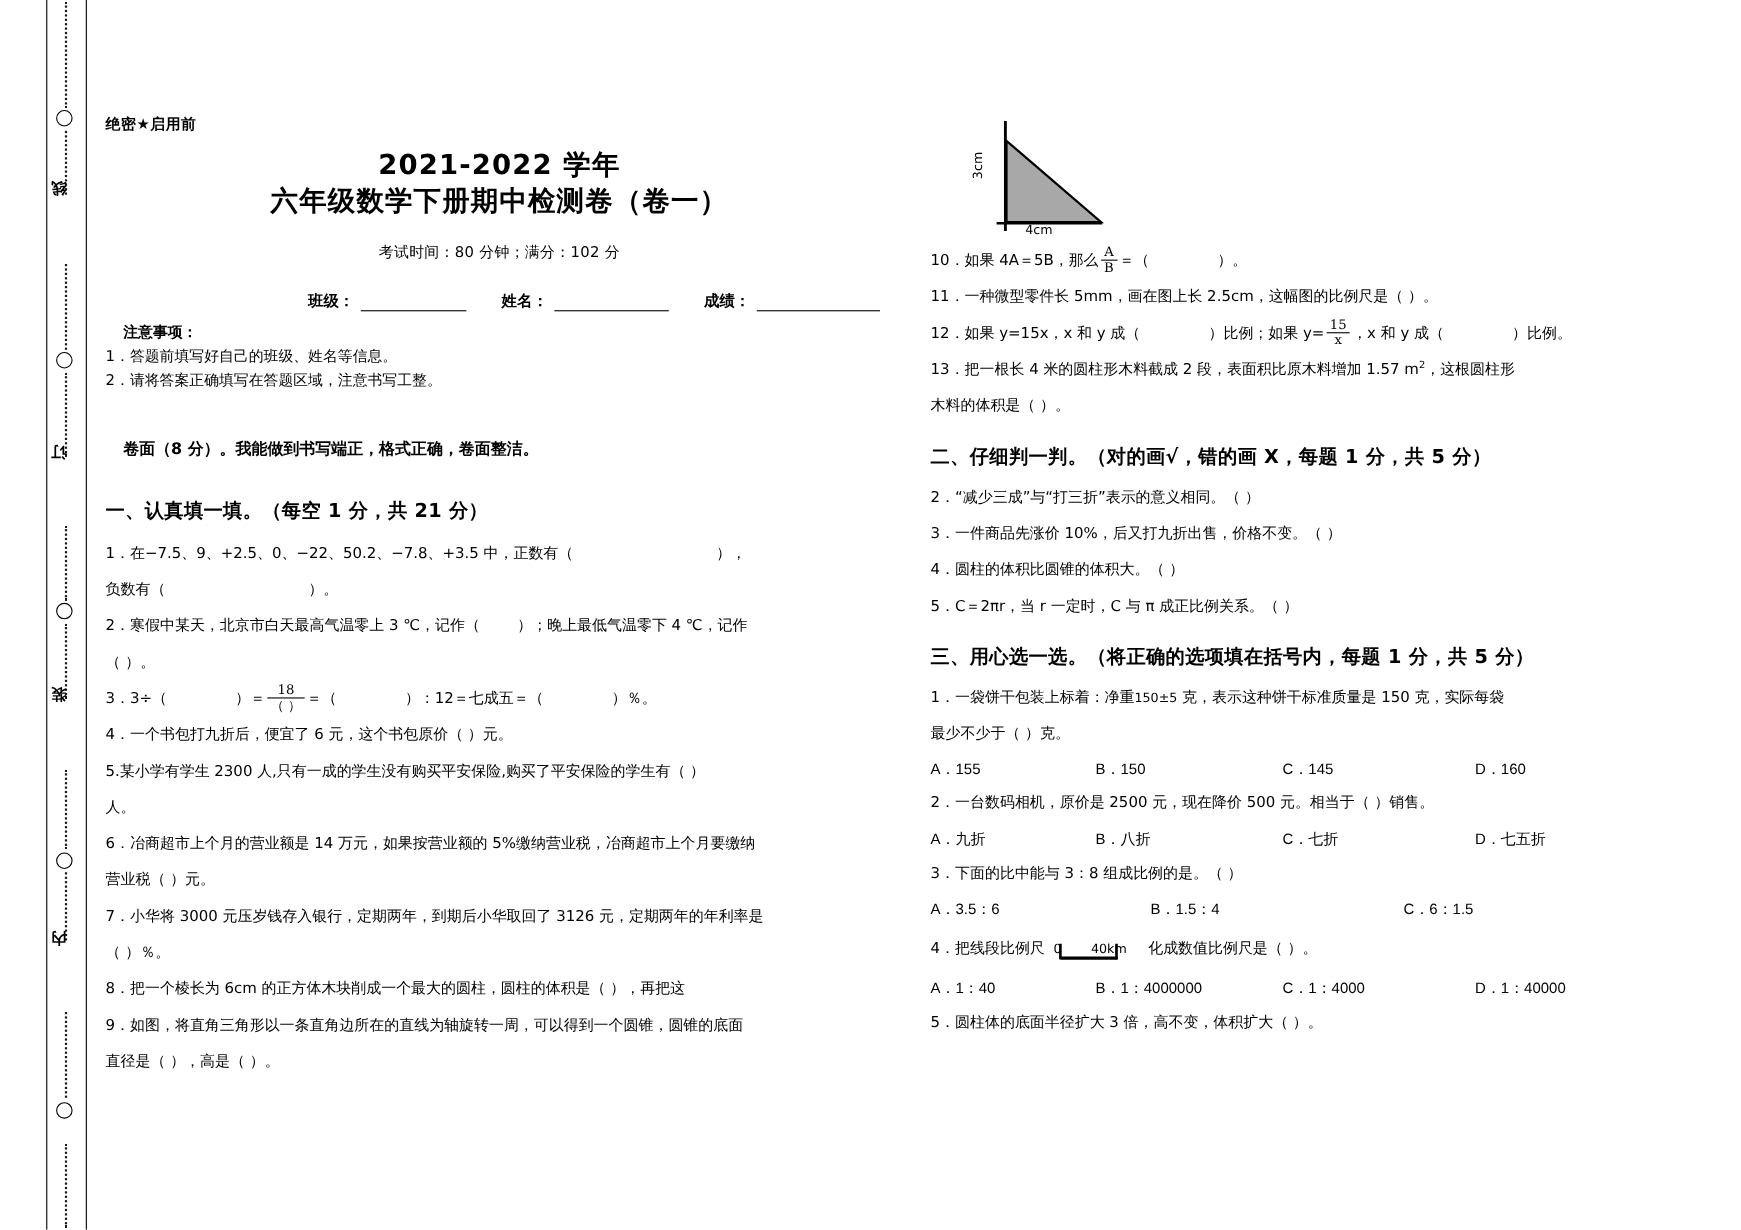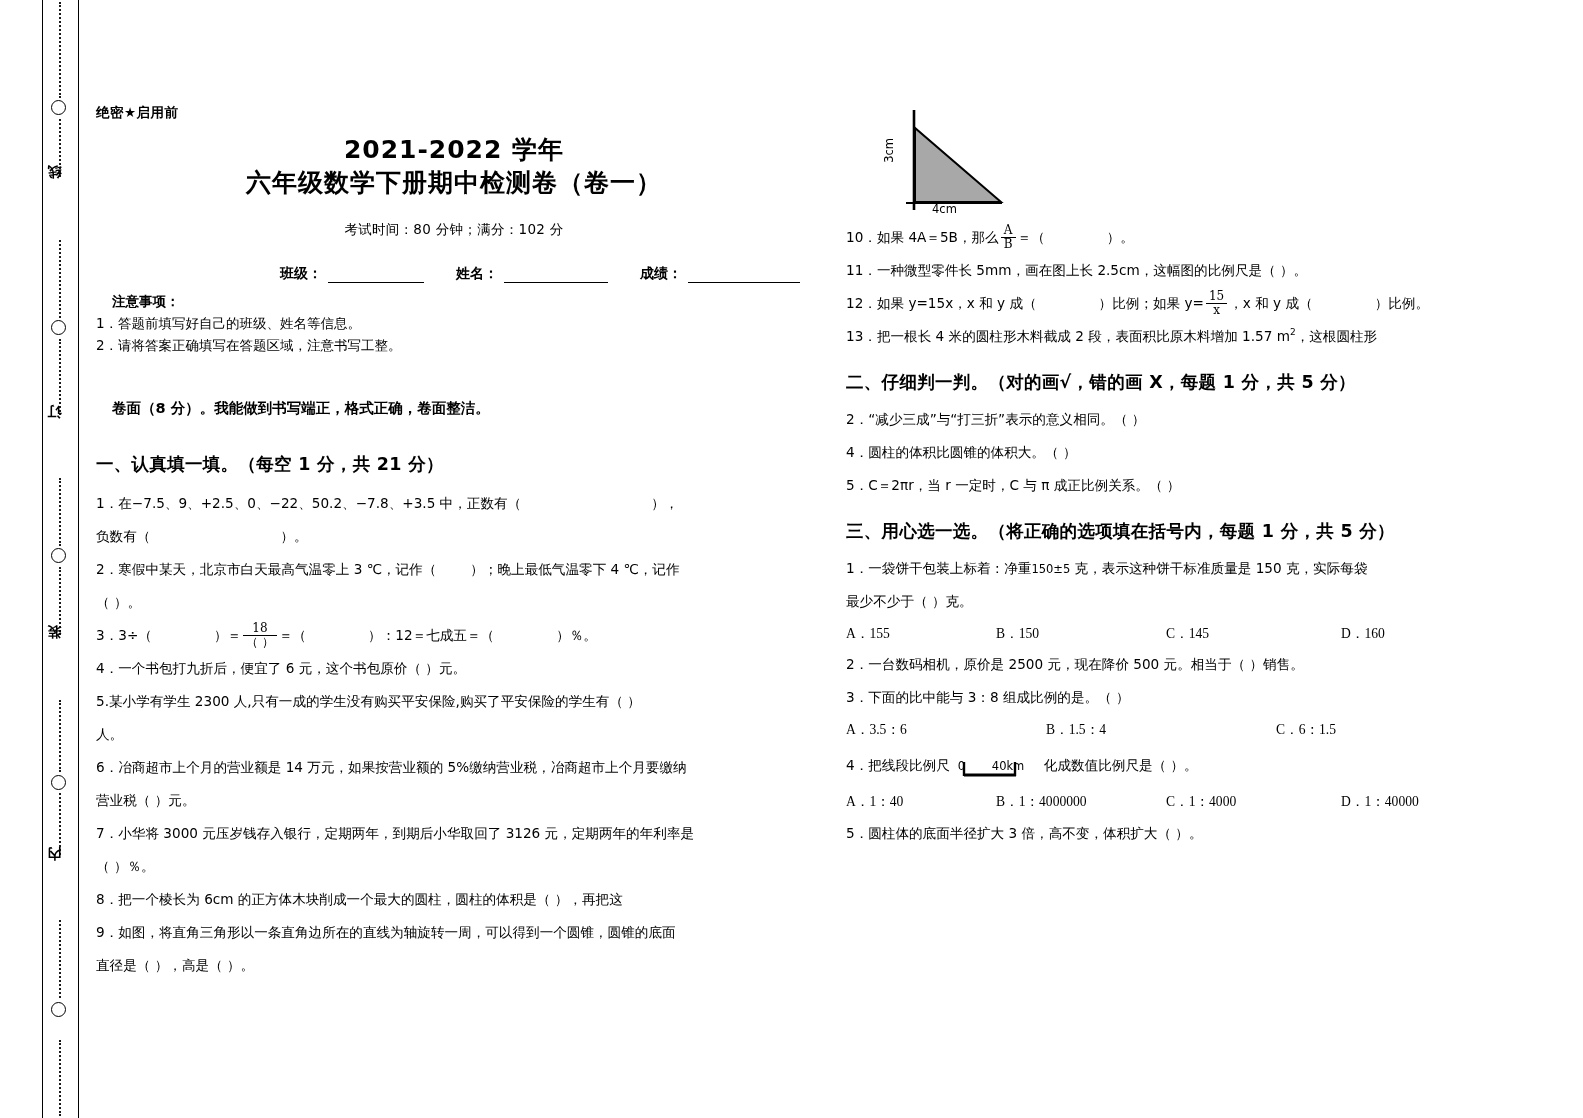--- a/index.html
+++ b/index.html
@@ -163,21 +163,21 @@
     line-height: 2.28;
     margin: 0 0 2px 0;
     font-family: "DejaVu Sans", sans-serif;
     text-align: justify;
   }
 
   .opts {
     font-size: 13.6px;
     line-height: 2.25;
     margin: 0;
-    font-family: Liberation Serif, serif;
+    font-family: Liberation Sans, sans-serif;
     display: flex;
   }
   .opts > span { display: inline-block; }
   .ow1 { width: 150px; }
   .ow2 { width: 170px; }
   .ow3 { width: 175px; }
 
   
   .sp { display: inline-block; }
   .sp-s  { width: 34px; }
@@ -345,40 +345,48 @@
 
       <div class="q">11．一种微型零件长 5mm，画在图上长 2.5cm，这幅图的比例尺是（                 ）。</div>
 
       <div class="q">
         <span>12．如果 y=15x，x 和 y 成（</span><span class="sp sp-m"></span><span>）比例；如果 y=</span><span class="frac"><span class="num">15</span><span class="den">x</span></span><span>，x 和 y 成（</span><span class="sp sp-m"></span><span>）比例。</span>
       </div>
 
       <div class="q">
         <span>13．把一根长 4 米的圆柱形木料截成 2 段，表面积比原木料增加 1.57 </span><span>m</span><span class="sup">2</span><span>，这根圆柱形</span>
       </div>
+      <div class="q">木料的体积是（      ）。</div>
 
       <div class="sec-head">二、仔细判一判。（对的画√，错的画 X，每题 1 分，共 5 分）</div>
       <div class="q">2．“减少三成”与“打三折”表示的意义相同。（        ）</div>
+      <div class="q">3．一件商品先涨价 10%，后又打九折出售，价格不变。（        ）</div>
       <div class="q">4．圆柱的体积比圆锥的体积大。（        ）</div>
       <div class="q">5．C＝2πr，当 r 一定时，C 与 π 成正比例关系。（        ）</div>
 
       <div class="sec-head">三、用心选一选。（将正确的选项填在括号内，每题 1 分，共 5 分）</div>
 
       <div class="q">
         <span>1．一袋饼干包装上标着：净重</span><span class="sm">150±5</span><span> 克，表示这种饼干标准质量是 150 克，实际每袋</span>
       </div>
       <div class="q">最少不少于（        ）克。</div>
       <div class="opts">
         <span class="ow1">A．155</span>
         <span class="ow2">B．150</span>
         <span class="ow3">C．145</span>
         <span>D．160</span>
       </div>
 
       <div class="q">2．一台数码相机，原价是 2500 元，现在降价 500 元。相当于（        ）销售。</div>
+      <div class="opts">
+        <span class="ow1">A．九折</span>
+        <span class="ow2">B．八折</span>
+        <span class="ow3">C．七折</span>
+        <span>D．七五折</span>
+      </div>
 
       <div class="q">3．下面的比中能与 3：8 组成比例的是。（            ）</div>
       <div class="opts">
         <span style="width:200px;">A．3.5：6</span>
         <span style="width:230px;">B．1.5：4</span>
         <span>C．6：1.5</span>
       </div>
 
       <div class="q" style="line-height:2.9;">
         <span>4．把线段比例尺</span><span class="scalebar"><svg class="sb-svg" width="86" height="30" viewBox="0 0 86 30">

